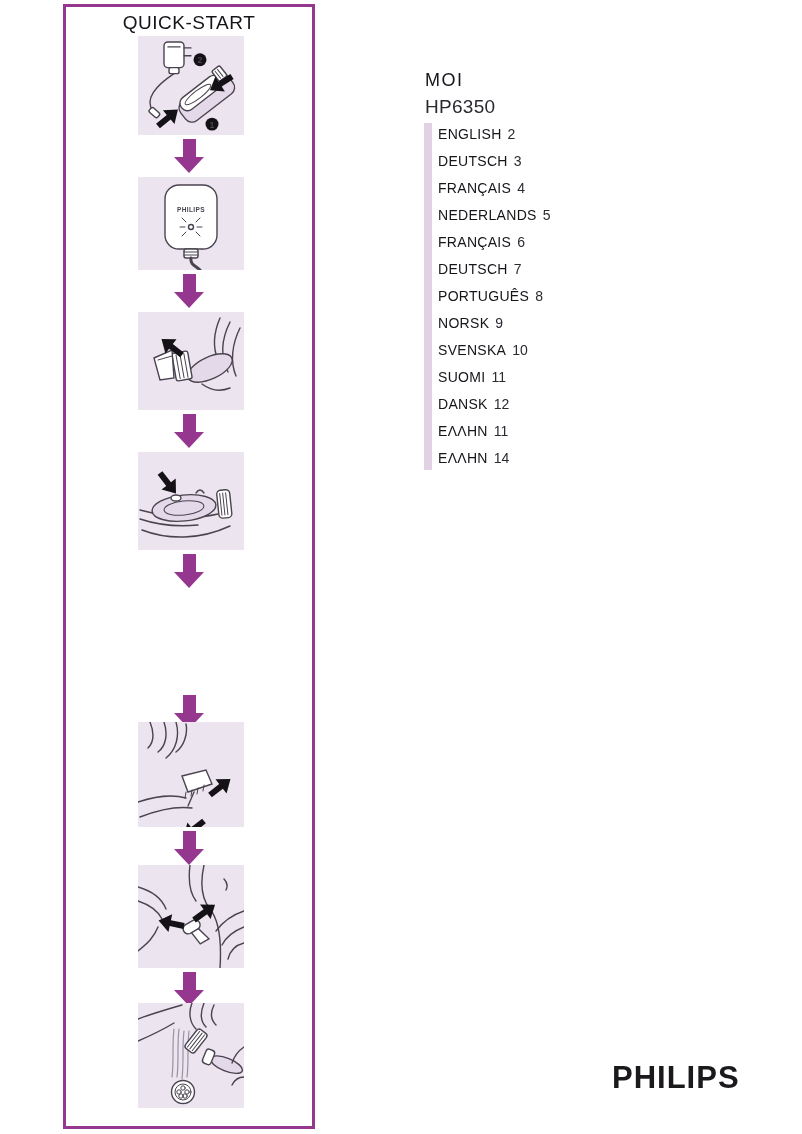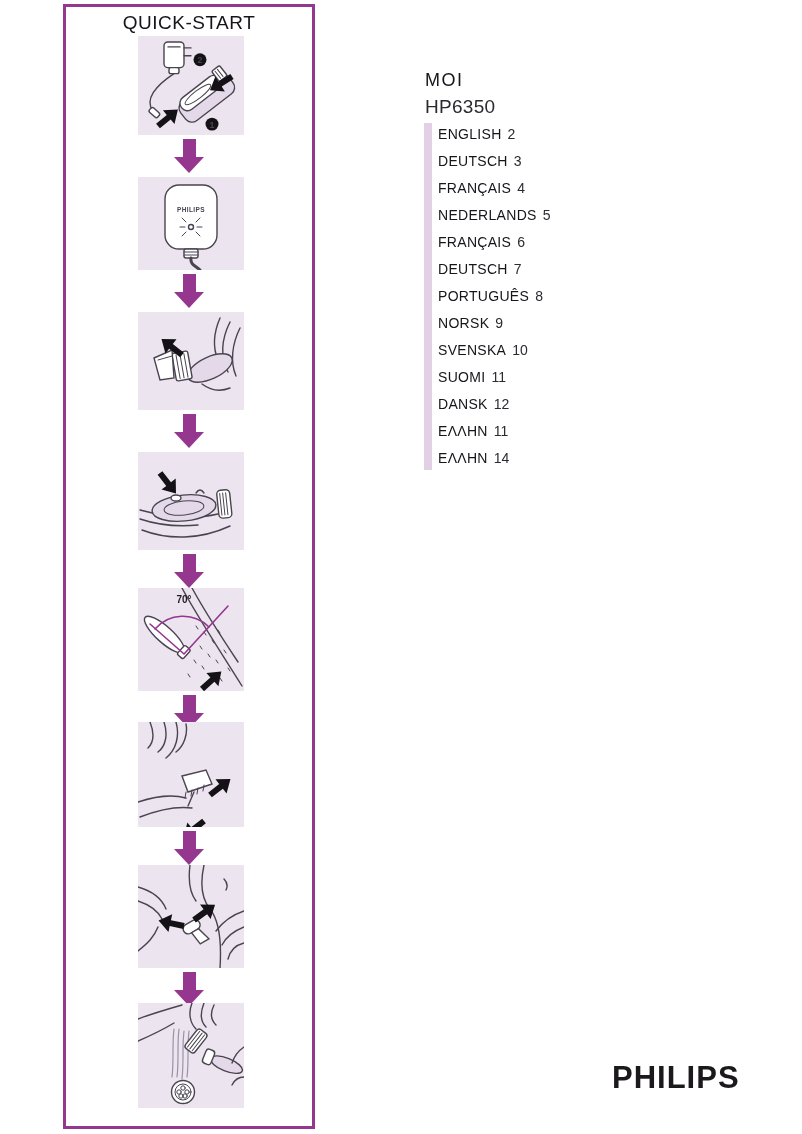--- a/index.html
+++ b/index.html
@@ -136,34 +136,20 @@
           <path class="thin" d="M83,41 v22 M86,41 v22 M89,41 v22"></path>
         </g>
         <polygon class="blk" points="0,6 14,6 14,0 26,9 14,18 14,12 0,12" transform="translate(22 12) rotate(52 0 9)"></polygon>
       </svg>
     </div>
     <div class="flow-arrow" style="top:547px;">
         <div class="stem"></div>
         <div class="tip"></div>
       </div>
 
-    <div class="panel" style="top:581px;height:103px;">
-      <svg viewBox="0 0 106 103" preserveAspectRatio="none">
-        <path class="ln" d="M44,0 C60,30 88,72 104,98 M54,0 C66,22 84,50 100,74"></path>
-        <path class="thin" d="M58,38 l2,3 M66,44 l2,3 M74,52 l2,3 M62,58 l2,3 M70,66 l2,3 M78,72 l2,3 M56,72 l2,3 M64,78 l2,3 M72,86 l2,3 M82,90 l2,3 M50,86 l2,3 M86,62 l2,3 M90,80 l2,3 M80,42 l2,3"></path>
-        <g transform="rotate(42 28 48)">
-          <ellipse class="fillw" cx="26" cy="48" rx="26" ry="8"></ellipse>
-          <rect class="fillw" x="48" y="42" width="8" height="12" rx="2"></rect>
-        </g>
-        <path class="acc" d="M46,66 L90,18 M46,66 L12,36"></path>
-        <path class="acc" d="M17,41 A37 37 0 0 1 71,39"></path>
-        <text x="46" y="15" font-size="10" font-weight="700" fill="#211d24" text-anchor="middle" font-family="Liberation Sans, sans-serif">70°</text>
-        <polygon class="blk" points="0,6 14,6 14,0 26,9 14,18 14,12 0,12" transform="translate(64 92) rotate(-42 0 9)"></polygon>
-      </svg>
-    </div>
     <div class="flow-arrow" style="top:688px;">
         <div class="stem"></div>
         <div class="tip"></div>
       </div>
 
     <div class="panel" style="top:715px;height:105px;">
       <svg viewBox="0 0 106 105" preserveAspectRatio="none">
         <path class="ln" d="M26,0 C30,12 28,24 20,30 M38,0 C42,14 38,28 28,36 M12,0 C16,10 16,20 10,26 M48,2 C50,12 46,24 38,30"></path>
         <path class="fillw" d="M44,54 L68,48 L74,62 L50,70 Z"></path>
         <path class="thin" d="M48,70 l-1,6 M54,68 l-1,6 M60,66 l-1,6 M66,63 l-1,6"></path>

